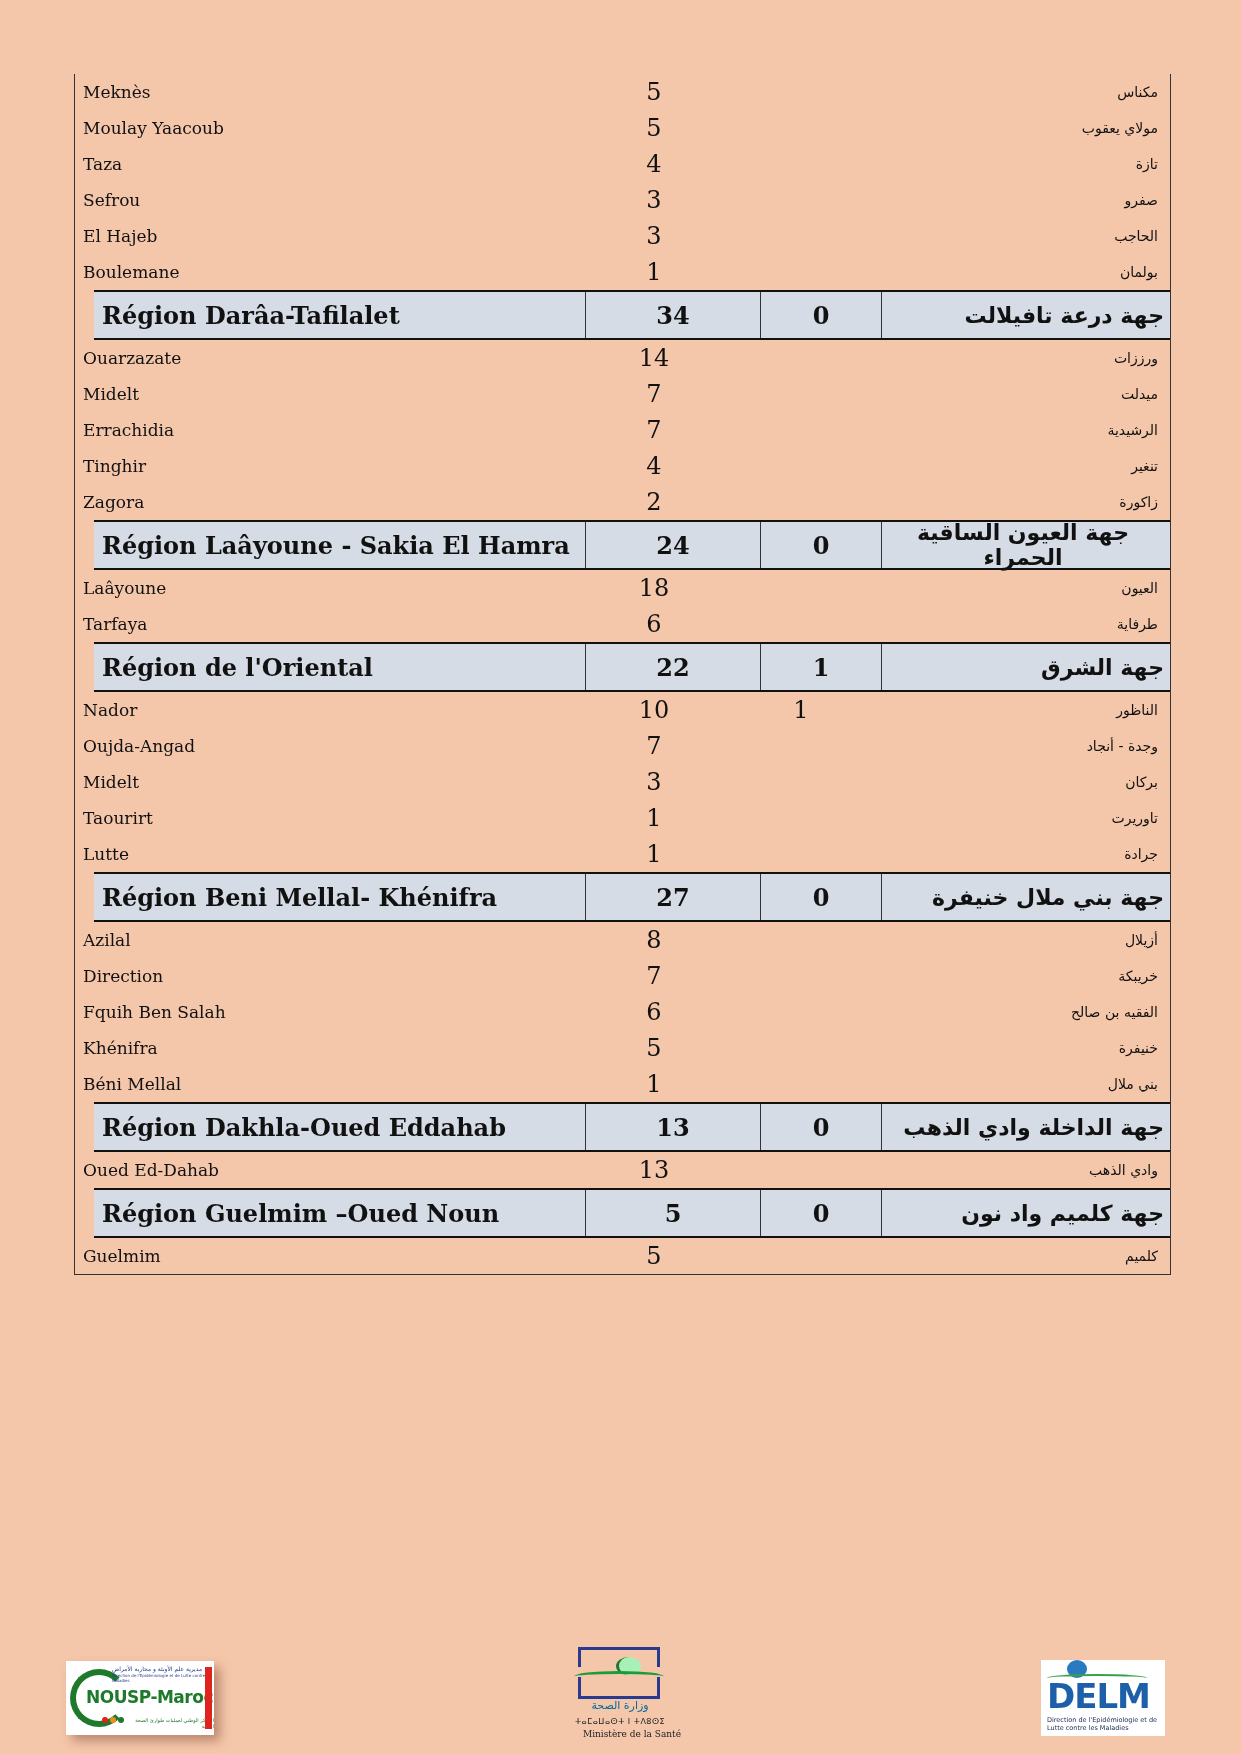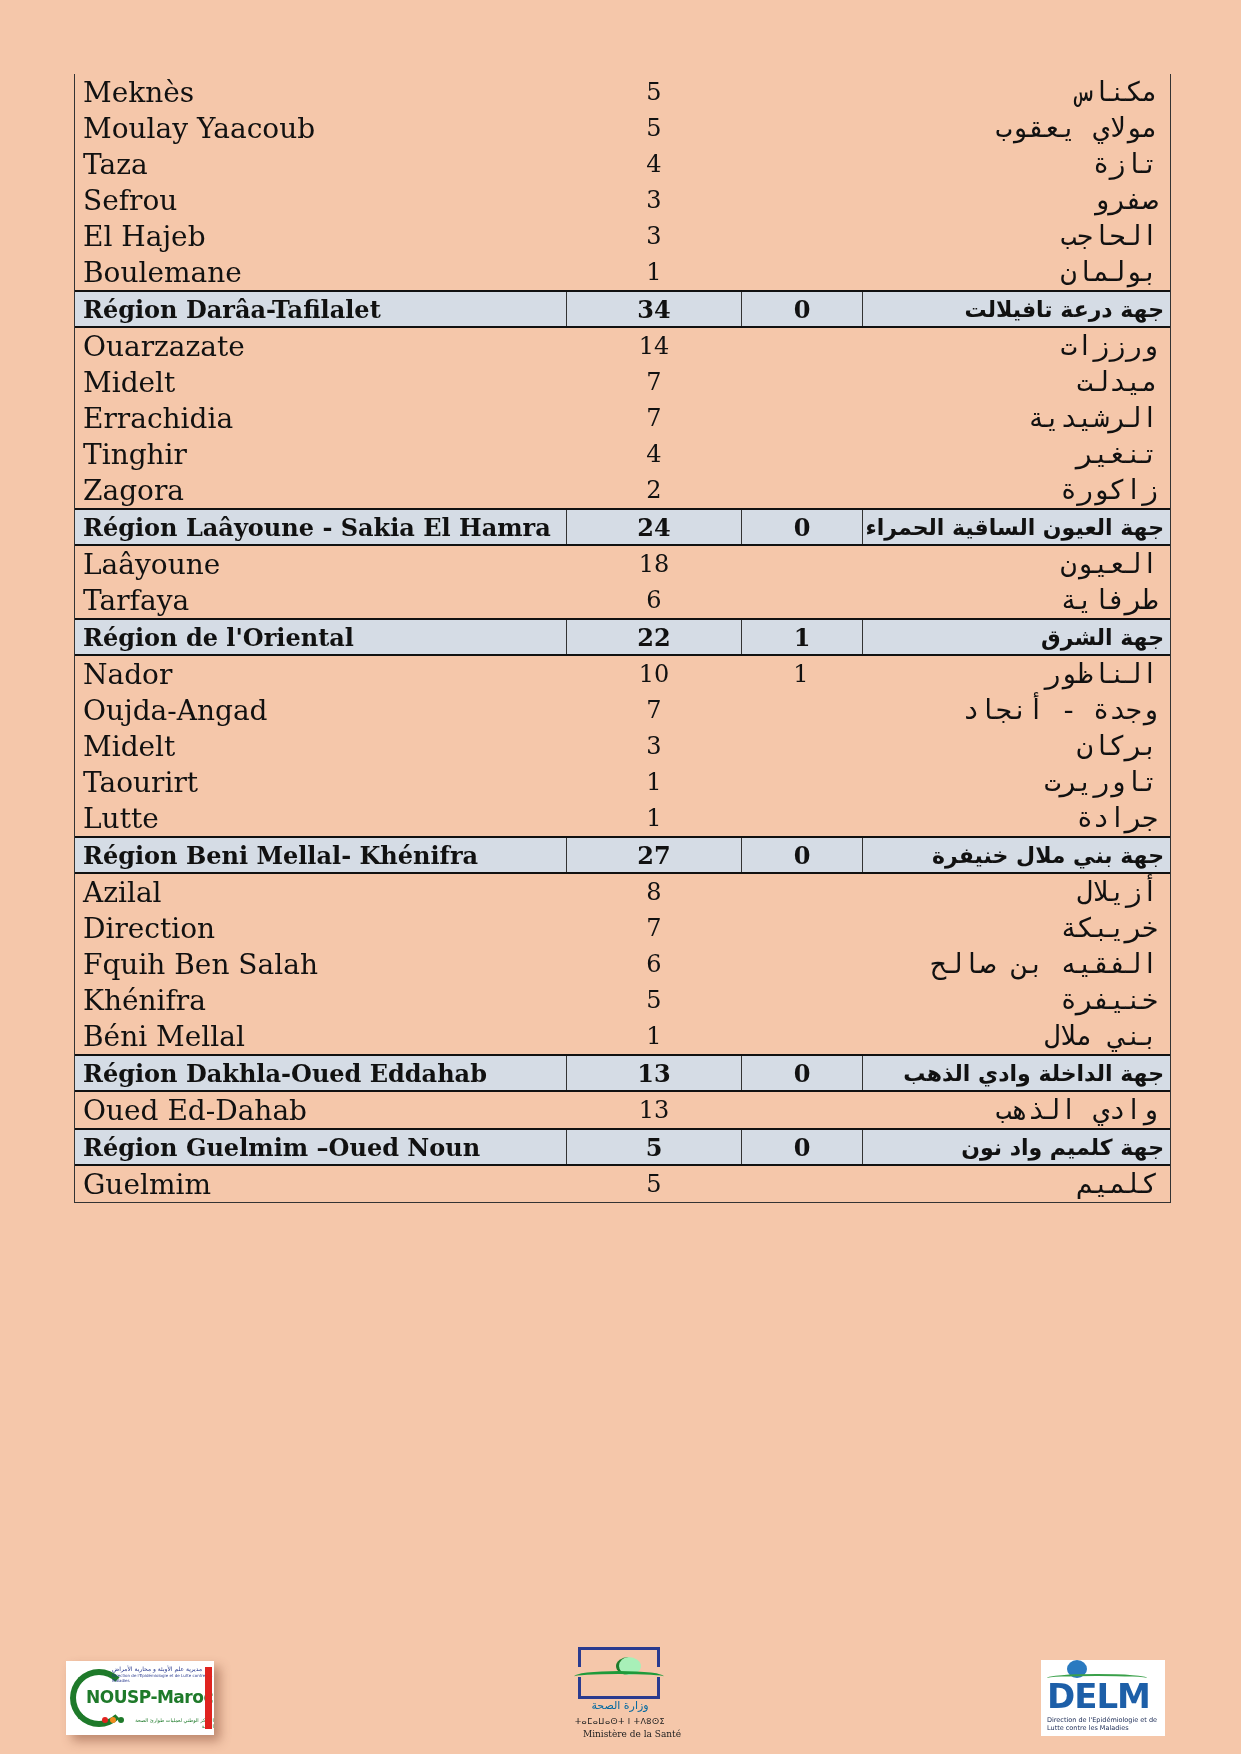--- a/index.html
+++ b/index.html
@@ -19,39 +19,40 @@
     border-right: 1.5px solid #333;
     border-bottom: 1.5px solid #333;
   }
   .row {
     display: flex;
     align-items: center;
     box-sizing: border-box;
   }
   .row.city { height: 36px; }
   .row.region {
-    height: 38px;
+    height: 50px;
     background: #d5dce5;
     border-top: 2px solid #111;
     border-bottom: 2px solid #111;
     font-weight: bold;
+    margin-left: 19px;
   }
   .row.city + .row.city { }
-  .c-fr { width: 492px; padding-left: 8px; box-sizing: border-box; font-size: 28px; white-space: nowrap; }
+  .c-fr { width: 492px; padding-left: 8px; box-sizing: border-box; font-size: 17px; white-space: nowrap; }
   .c-n1 { width: 174px; text-align: center; font-size: 24px; }
   .c-n2 { width: 120px; text-align: center; font-size: 24px; }
   .c-ar { flex: 1; text-align: right; padding-right: 12px; box-sizing: border-box; direction: rtl;
           font-family: "DejaVu Sans", sans-serif; font-size: 21px; }
   .region .c-ar { font-size: 22px; padding-right: 6px; text-align: center; }
   .region .c-fr, .region .c-n1, .region .c-n2 { font-size: 24px; }
   .region .c-fr, .region .c-n1, .region .c-n2 { height: 100%; display: flex; align-items: center; }
   .region .c-fr { border-right: 1.5px solid #333; }
   .region .c-n1, .region .c-n2 { justify-content: center; border-right: 1.5px solid #333; }
   .region .c-ar { height: 100%; display: flex; align-items: center; justify-content: flex-start; }
-  .row.city .c-ar { font-size: 27px; font-family: Liberation Mono, monospace; }
+  .row.city .c-ar { font-size: 14px; }
 
   .footer-logo { position: absolute; }
   .logo-nousp {
     left: 66px; top: 1661px; width: 148px; height: 74px;
     background: #ffffff;
     box-shadow: 6px 6px 10px rgba(120,60,40,0.45);
   }
   .logo-nousp .arc {
     position: absolute; left: 4px; top: 8px; width: 58px; height: 58px;
     border: 6px solid #1e7a2a; border-right-color: transparent; border-radius: 50%; box-sizing: border-box;

